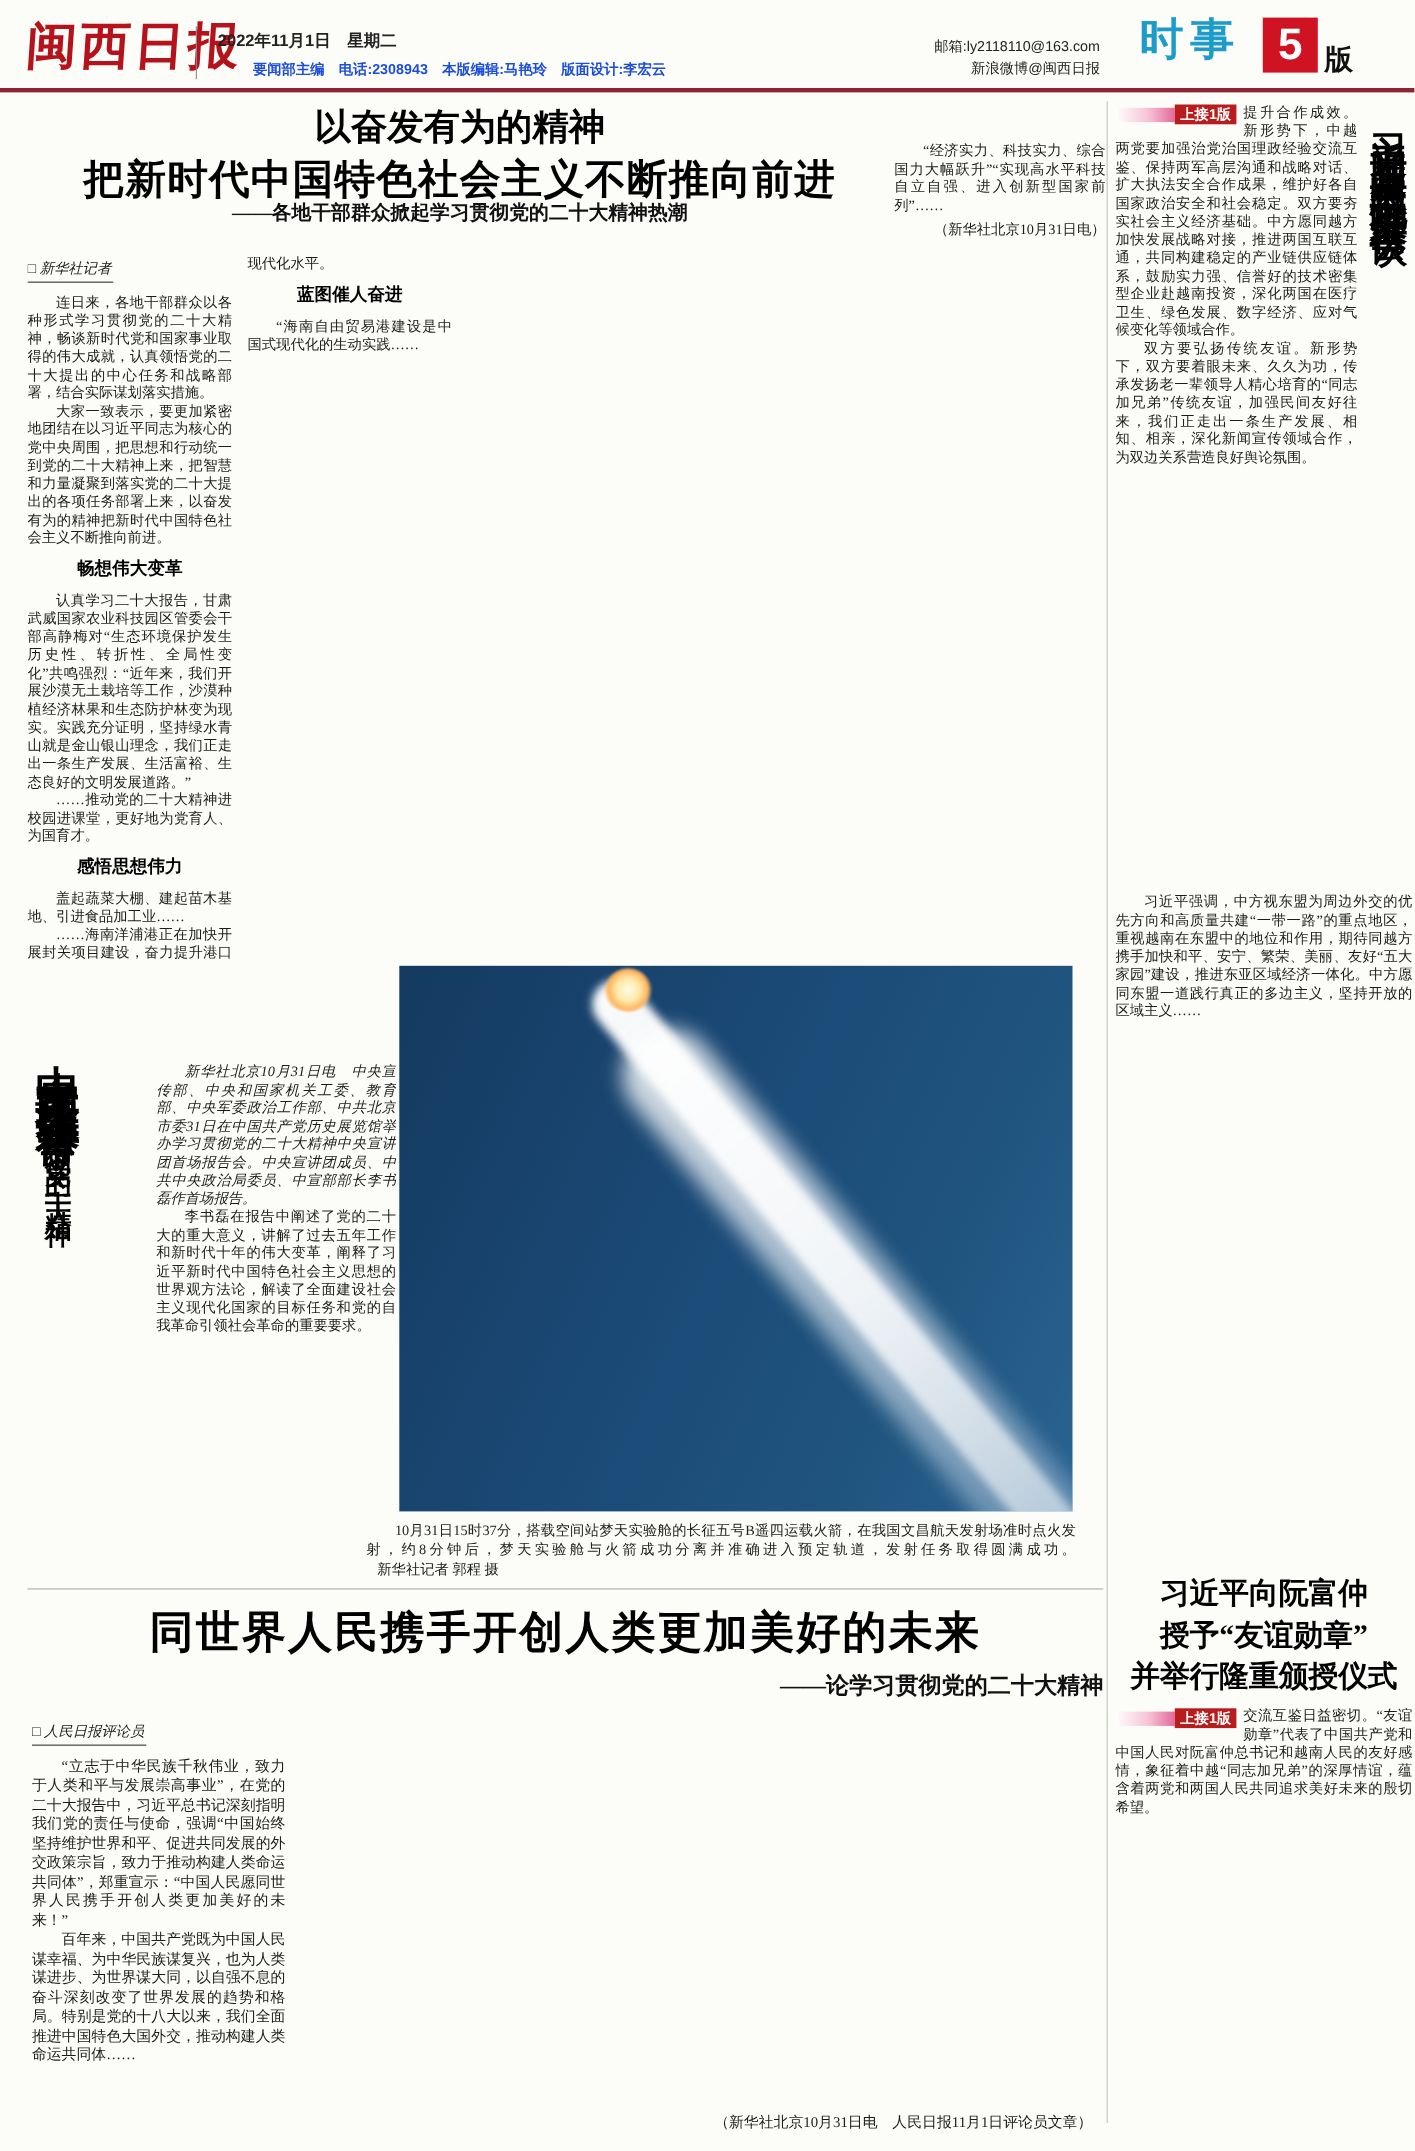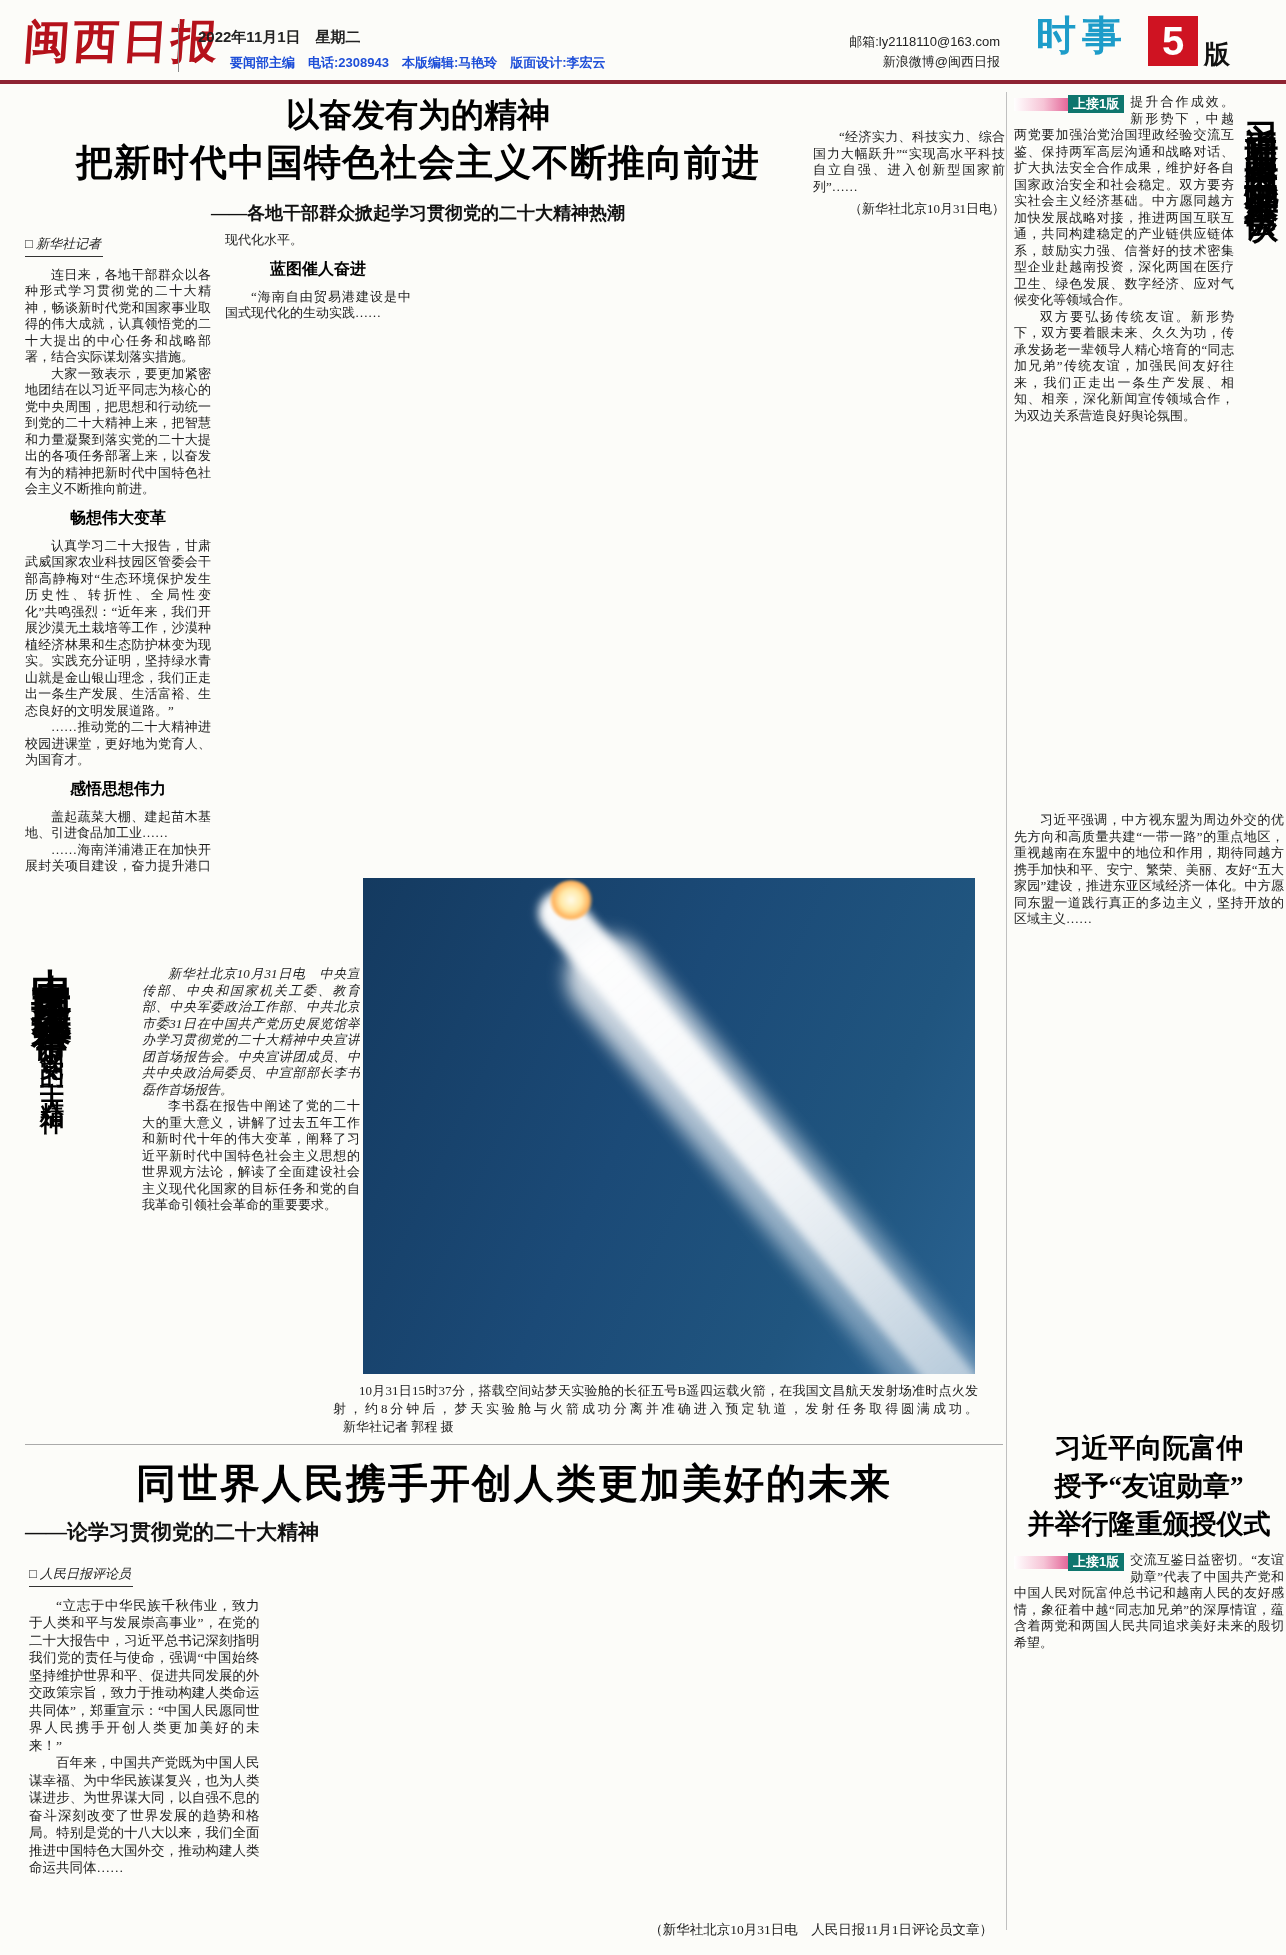--- a/index.html
+++ b/index.html
@@ -25,21 +25,21 @@
     font-weight:900;font-size:40px;color:#1d9cc9;letter-spacing:6px;}
   .page-box{left:1148px;top:16px;width:50px;height:50px;background:#cf1322;
     color:#fff;text-align:center;font:900 40px/50px "Liberation Sans",sans-serif;}
   .page-word{left:1204px;top:40px;font:bold 26px/30px "Liberation Serif",serif;color:#111;}
   .head-rule{left:0;top:80px;width:1286px;height:4px;background:#8e2433;}
   
   .main-h1{left:25px;top:92px;width:786px;text-align:center;
     font:bold 33px/46px "Liberation Sans","DejaVu Sans",sans-serif;color:#000;}
   .main-h2{left:25px;top:138px;width:786px;text-align:center;
     font:bold 37px/50px "Liberation Sans","DejaVu Sans",sans-serif;color:#000;letter-spacing:1px;}
-  .main-deck{left:25px;top:200px;width:786px;text-align:center;
+  .main-deck{left:25px;top:180px;width:786px;text-align:center;
     font:bold 18px/26px "Liberation Serif",serif;color:#111;}
   .bodytext{font-size:13px;line-height:16.5px;text-align:justify;
     word-break:break-all;color:#1b1b1b;}
   .bodytext p{margin:0;text-indent:2em;}
   .cols4{left:25px;top:232px;width:786px;height:646px;
     column-count:4;column-gap:14px;column-fill:auto;overflow:hidden;}
   .byline-wrap{text-indent:0 !important;margin-bottom:10px !important;padding-top:4px;}
   .byline{display:inline-block;border-bottom:1px solid #333;padding:0 2px 3px 0;
     font-size:13px;font-style:italic;}
   .subhead{text-align:center;font:bold 16px/20px "Liberation Sans",sans-serif;
@@ -51,21 +51,21 @@
   
   .a2-textcol{left:1014px;top:94px;width:220px;height:708px;overflow:hidden;}
   .a2-vhead{left:1238px;top:96px;height:692px;writing-mode:vertical-rl;
     font:bold 34px/48px "Liberation Sans","DejaVu Sans",sans-serif;
     letter-spacing:5px;color:#000;}
   .a2-bottom{left:1014px;top:812px;width:270px;height:596px;overflow:hidden;}
   .jump{display:inline-flex;align-items:center;height:18px;float:left;
     margin:1px 6px 0 0;}
   .jump-grad{width:54px;height:13px;
     background:linear-gradient(90deg,#ffffff,#f6c4d6 55%,#e4689a);}
-  .jump-box{background:#0f766e;color:#fff;padding:0 5px;
+  .jump-box{background:#b91c1c;color:#fff;padding:0 5px;
     font:bold 13px/18px "Liberation Sans",sans-serif;}
   .noindent{text-indent:0 !important;}
   
   .xj-vhead{left:24px;top:936px;height:500px;writing-mode:vertical-rl;color:#000;}
   .xj-main{font:bold 40px/56px "Liberation Sans","DejaVu Sans",sans-serif;letter-spacing:6px;}
   .xj-sub{font:bold 24px/44px "Liberation Sans","DejaVu Sans",sans-serif;letter-spacing:9px;}
   .xj-text{left:142px;top:966px;width:218px;height:470px;overflow:hidden;}
   .xj-text p:first-child{font-style:italic;}
   
   .photo{left:363px;top:878px;width:612px;height:496px;overflow:hidden;
@@ -82,21 +82,21 @@
     background:radial-gradient(circle,#fffbe8 0%,#ffe9a8 35%,#ffb45e 60%,rgba(255,150,70,0) 75%);
     filter:blur(1px);}
   .caption{left:333px;top:1382px;width:645px;font-size:13px;line-height:18px;
     text-align:justify;word-break:break-all;color:#222;text-indent:2em;}
   .credit{margin-left:10px;white-space:nowrap;}
   
   .bottom-sec{left:25px;top:1444px;width:978px;height:508px;
     border-top:1px solid #aaa;}
   .bot-h1{position:absolute;left:0;top:14px;width:978px;text-align:center;
     font:900 40px/50px "Liberation Serif","DejaVu Serif",serif;color:#000;letter-spacing:2px;}
-  .bot-deck{position:absolute;left:0;top:72px;width:978px;text-align:left;
+  .bot-deck{position:absolute;left:0;top:72px;width:978px;text-align:right;
     font:bold 21px/30px "Liberation Serif",serif;color:#111;}
   .bot-body{position:absolute;left:4px;top:116px;width:970px;height:360px;
     column-count:4;column-gap:16px;column-fill:auto;overflow:hidden;
     font-size:13.5px;line-height:17.5px;}
   .bot-body p{margin:0;text-indent:2em;}
   .bot-dateline{position:absolute;right:10px;bottom:14px;font-size:13.5px;color:#1b1b1b;}
   
   .medal{left:1014px;top:1424px;width:270px;height:520px;}
   .medal-h{position:absolute;left:0;width:270px;text-align:center;
     font:bold 27px/36px "Liberation Serif","DejaVu Serif",serif;color:#000;}

